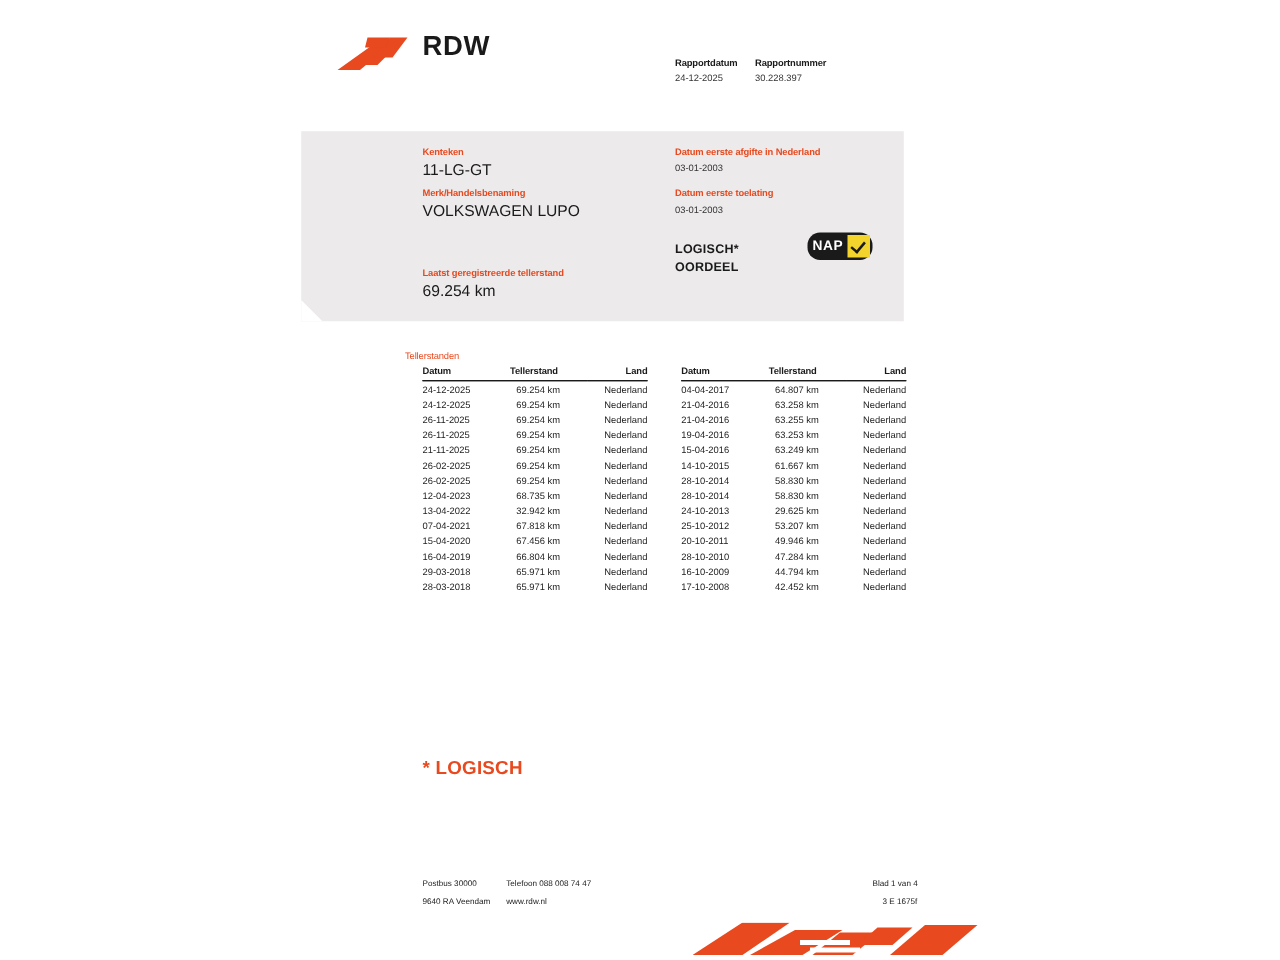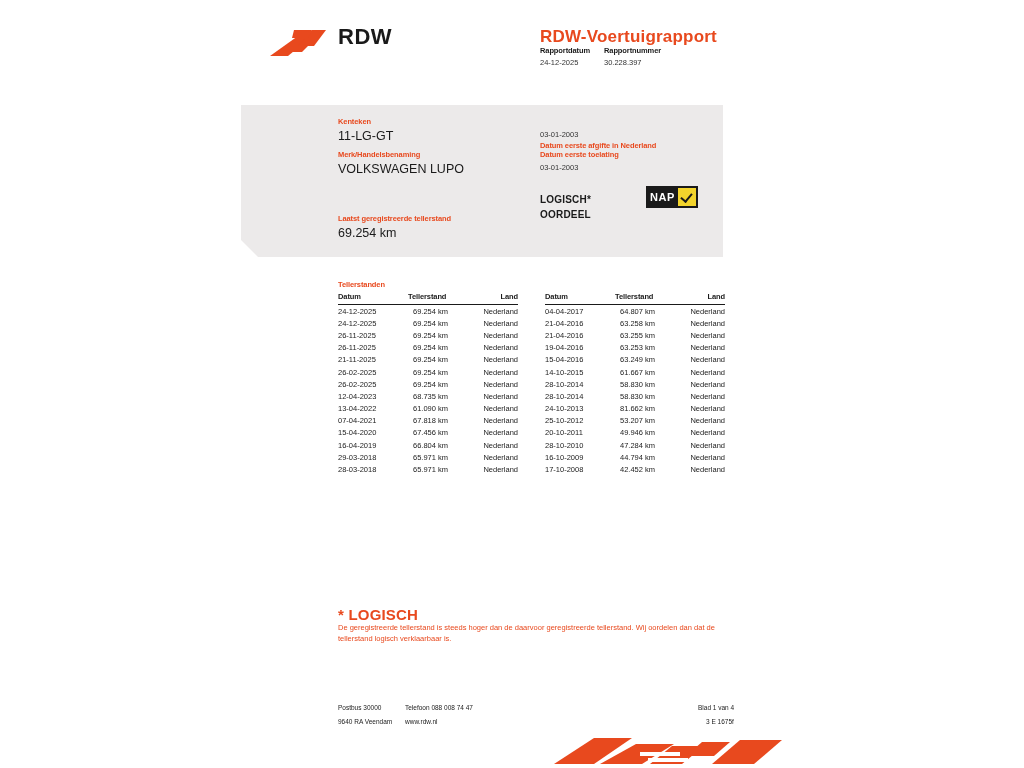--- a/index.html
+++ b/index.html
@@ -99,21 +99,21 @@
     position: absolute;
     font-size: 7.5px;
     color: #333;
   }
   #lbl-kenteken { left: 338px; top: 117px; }
   #val-kenteken { left: 338px; top: 129px; }
   #lbl-merk { left: 338px; top: 150px; }
   #val-merk { left: 338px; top: 162px; }
   #lbl-teller { left: 338px; top: 214px; }
   #val-teller { left: 338px; top: 226px; }
-  #lbl-afgifte { left: 540px; top: 117px; margin-top: 24px; }
+  #lbl-afgifte { left: 540px; top: 117px; }
   #val-afgifte { left: 540px; top: 130px; }
   #lbl-toelating { left: 540px; top: 150px; }
   #val-toelating { left: 540px; top: 163px; }
 
   .verdict {
     position: absolute;
     left: 540px;
     top: 192px;
     font-size: 10px;
     font-weight: bold;
@@ -123,20 +123,21 @@
   }
   .nap-badge {
     position: absolute;
     left: 646px;
     top: 186px;
     width: 52px;
     height: 22px;
     background: #1a1a1a;
     display: flex;
     align-items: center;
+    border-radius: 10px;
   }
   .nap-badge .nap-word {
     color: #ffffff;
     font-weight: bold;
     font-size: 11px;
     padding-left: 4px;
     letter-spacing: 0.5px;
   }
   .nap-badge .nap-check {
     width: 18px;
@@ -153,24 +154,24 @@
     width: 5px;
     height: 9px;
     border: solid #1a1a1a;
     border-width: 0 2px 2px 0;
     transform: rotate(40deg);
   }
 
   
   .section-title {
     position: absolute;
-    left: 338px;
+    left: 324px;
     top: 280px;
     font-size: 7.5px;
-    font-weight: bold;
+    font-weight: normal;
     color: #e8491e;
     letter-spacing: -0.1px;
   }
   .tbl {
     position: absolute;
     top: 292px;
     width: 180px;
     border-collapse: collapse;
     font-size: 7.5px;
   }
@@ -247,21 +248,20 @@
 
   <div class="logo-mark">
     <svg viewBox="0 0 60 34" width="60" height="34" aria-hidden="true">
       <path d="M2 30 L20 30 L44 10 L30 10 Z" fill="#e8491e"></path>
       <path d="M18 26 L34 26 L52 8 L38 8 Z" fill="#e8491e"></path>
       <path d="M30 20 L46 20 L58 4 L44 4 Z" fill="#e8491e"></path>
       <path d="M26 4 L44 4 L40 12 L24 12 Z" fill="#e8491e"></path>
     </svg>
   </div>
   <div class="logo-text">RDW</div>
-  <div class="report-title">RDW-Voertuigrapport</div>
 
   <div class="meta-block" id="meta-datum">
     <div class="meta-label">Rapportdatum</div>
     <div class="meta-value">24-12-2025</div>
   </div>
   <div class="meta-block" id="meta-nummer">
     <div class="meta-label">Rapportnummer</div>
     <div class="meta-value">30.228.397</div>
   </div>
 
@@ -344,21 +344,21 @@
           <td class="c-stand">69.254 km</td>
           <td class="c-land">Nederland</td>
         </tr>
         <tr>
           <td>12-04-2023</td>
           <td class="c-stand">68.735 km</td>
           <td class="c-land">Nederland</td>
         </tr>
         <tr>
           <td>13-04-2022</td>
-          <td class="c-stand">61.090 km</td>
+          <td class="c-stand">32.942 km</td>
           <td class="c-land">Nederland</td>
         </tr>
         <tr>
           <td>07-04-2021</td>
           <td class="c-stand">67.818 km</td>
           <td class="c-land">Nederland</td>
         </tr>
         <tr>
           <td>15-04-2020</td>
           <td class="c-stand">67.456 km</td>
@@ -431,21 +431,21 @@
           <td class="c-stand">58.830 km</td>
           <td class="c-land">Nederland</td>
         </tr>
         <tr>
           <td>28-10-2014</td>
           <td class="c-stand">58.830 km</td>
           <td class="c-land">Nederland</td>
         </tr>
         <tr>
           <td>24-10-2013</td>
-          <td class="c-stand">81.662 km</td>
+          <td class="c-stand">29.625 km</td>
           <td class="c-land">Nederland</td>
         </tr>
         <tr>
           <td>25-10-2012</td>
           <td class="c-stand">53.207 km</td>
           <td class="c-land">Nederland</td>
         </tr>
         <tr>
           <td>20-10-2011</td>
           <td class="c-stand">49.946 km</td>
@@ -463,21 +463,20 @@
         </tr>
         <tr>
           <td>17-10-2008</td>
           <td class="c-stand">42.452 km</td>
           <td class="c-land">Nederland</td>
         </tr>
       </tbody>
   </table>
 
   <div class="note-title">* LOGISCH</div>
-  <div class="note-body">De geregistreerde tellerstand is steeds hoger dan de daarvoor geregistreerde tellerstand. Wij oordelen dan dat de tellerstand logisch verklaarbaar is.</div>
 
   <div class="footer-cell" id="f-pb">Postbus 30000</div>
   <div class="footer-cell" id="f-pc">9640 RA Veendam</div>
   <div class="footer-cell" id="f-tel">Telefoon 088 008 74 47</div>
   <div class="footer-cell" id="f-web">www.rdw.nl</div>
   <div class="footer-cell" id="f-page">Blad 1 van 4</div>
   <div class="footer-cell" id="f-code">3 E 1675f</div>
 
   <div class="footer-art">
     <svg viewBox="0 0 230 30" width="230" height="30" aria-hidden="true">

